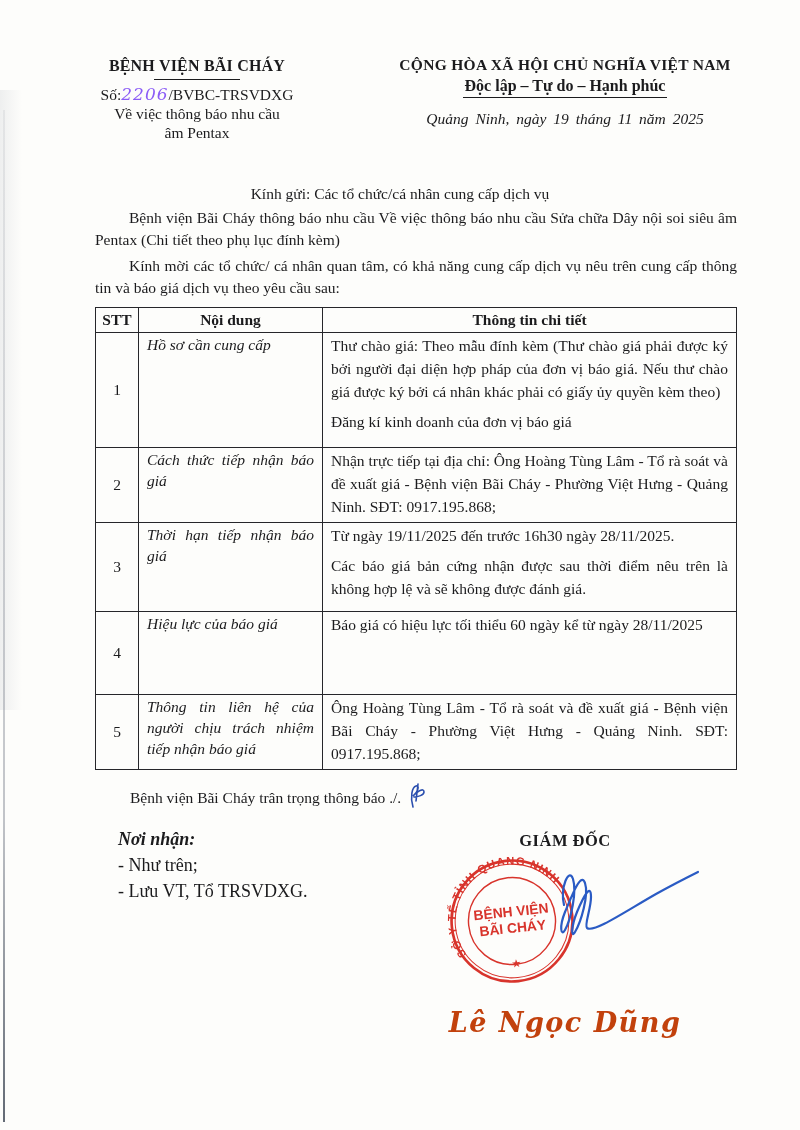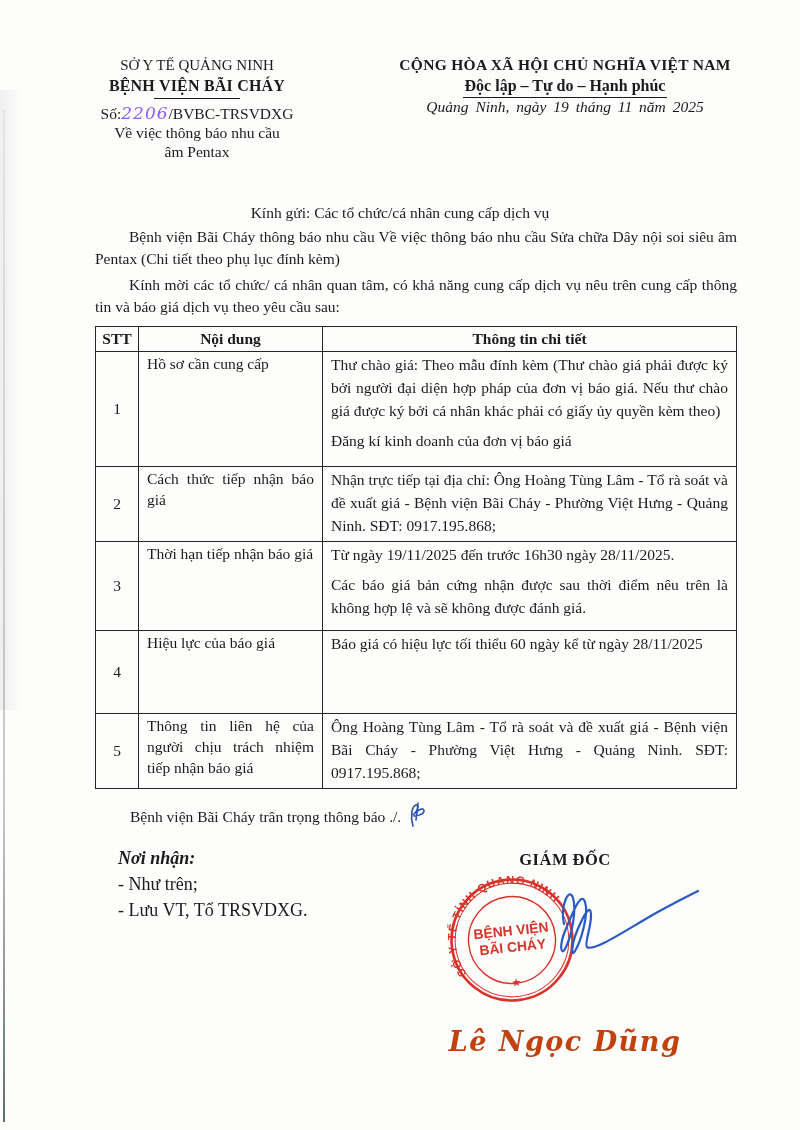--- a/index.html
+++ b/index.html
@@ -18,31 +18,31 @@
   .hl-org1{font-size:15px;}
   .hl-org2{font-size:16px;font-weight:bold;letter-spacing:0.2px;}
   .hl-rule{width:86px;height:0;border-bottom:1.4px solid #1b1b1d;margin:2px auto 3px auto;}
   .hl-so{font-size:15.5px;}
   .hw-number{color:#8b5cf6;font-style:italic;font-size:17px;letter-spacing:1px;font-family:"DejaVu Serif",serif;}
   .hl-subject{font-size:15.5px;line-height:1.22;}
   .hr{width:430px;margin-left:34px;text-align:center;}
   .hr-nation{font-size:15.5px;font-weight:bold;letter-spacing:0.3px;}
   .hr-motto{display:inline-block;font-size:16px;font-weight:bold;border-bottom:1.6px solid #1b1b1d;
     padding:0 2px 2px 2px;margin-top:3px;}
-  .hr-date{font-style:italic;font-size:15.5px;word-spacing:3px;}
+  .hr-date{font-style:italic;font-size:15.5px;margin-top:12px;word-spacing:3px;}
   
   .salutation{text-align:center;font-size:15.5px;margin-top:42px;}
   .para{margin:4px 63px 0 95px;text-align:justify;text-indent:34px;font-size:15.5px;line-height:1.42;}
   
   table.doc{border-collapse:collapse;margin:8px 0 0 95px;width:642px;table-layout:fixed;}
   table.doc th, table.doc td{border:1.5px solid #26262a;padding:2px 8px;font-size:15.5px;}
   table.doc th{font-weight:bold;text-align:center;padding:3px 4px;}
   col.c-stt{width:43px;}  col.c-nd{width:184px;}
   td.stt{text-align:center;vertical-align:middle;padding:0;}
-  td.nd{vertical-align:top;padding-top:7px;text-align:justify;line-height:1.35;}
+  td.nd{vertical-align:top;padding-top:7px;text-align:justify;line-height:1.35;font-style:italic;}
   td.ct{vertical-align:top;text-align:justify;line-height:1.48;padding-top:4px;}
   td.ct .p + .p{margin-top:7px;}
   tr.r1 td{height:110px;} tr.r2 td{height:70px;} tr.r3 td{height:84px;}
   tr.r4 td{height:78px;} tr.r5 td{height:70px;}
   
   .closing{margin:13px 63px 0 95px;font-size:15.5px;padding-left:35px;}
   .closing svg{vertical-align:-6px;margin-left:4px;}
   .footer{position:relative;height:300px;}
   .recipients{position:absolute;left:118px;top:17px;font-size:18px;line-height:1.45;}
   .recipients .lbl{font-weight:bold;font-style:italic;}
@@ -56,21 +56,20 @@
 </style>
 </head>
 <body>
 
 <div class="page">
   <div class="scan-smudge"></div>
   <div class="scan-edge"></div>
 
   <div class="header">
     <div class="hl">
-      <div class="hl-org1">SỞ Y TẾ QUẢNG NINH</div>
       <div class="hl-org2">BỆNH VIỆN BÃI CHÁY</div>
       <div class="hl-rule"></div>
       <div class="hl-so"><span>Số:</span><span class="hw-number">2206</span><span>/BVBC-TRSVDXG</span></div>
       <div class="hl-subject">Về việc thông báo nhu cầu</div>
       <div class="hl-subject">âm Pentax</div>
     </div>
     <div class="hr">
       <div class="hr-nation">CỘNG HÒA XÃ HỘI CHỦ NGHĨA VIỆT NAM</div>
       <div><span class="hr-motto">Độc lập – Tự do – Hạnh phúc</span></div>
       <div class="hr-date">Quảng Ninh, ngày 19 tháng 11 năm 2025</div>

